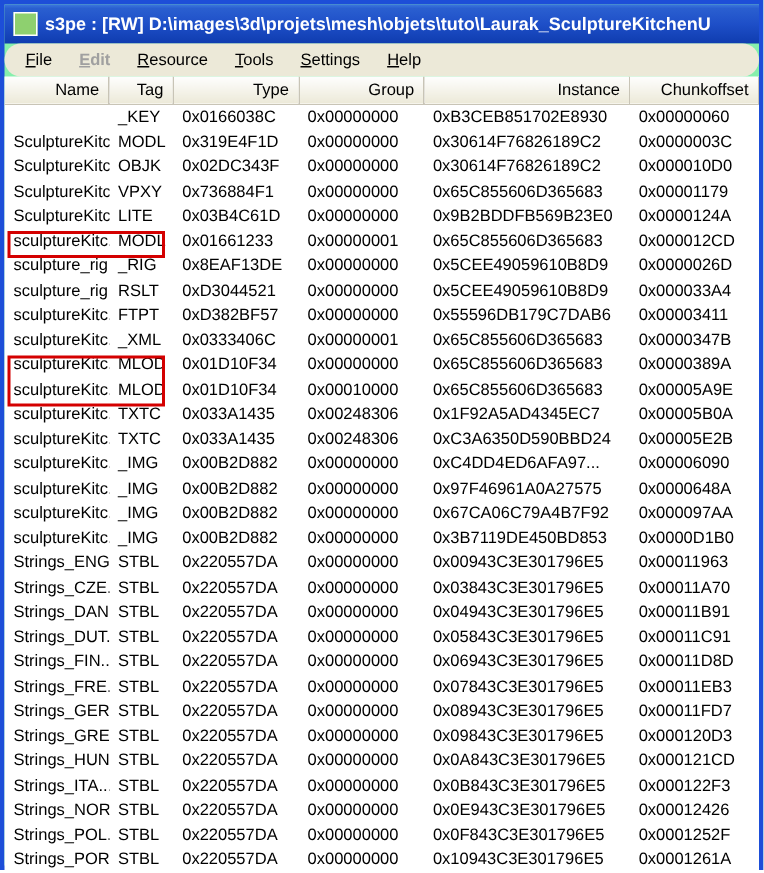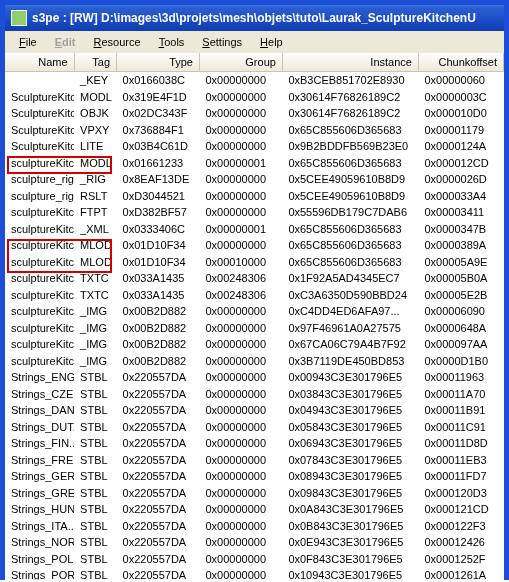--- a/index.html
+++ b/index.html
@@ -1,25 +1,25 @@
 <!DOCTYPE html>
 <html><head>
 <meta charset="utf-8">
 <style>
   * { box-sizing: border-box; margin: 0; padding: 0; }
   body { font-family: Tahoma, sans-serif; font-size: 11px; overflow: hidden; }
-  .window { width: 509px; height: 580px; border: 5px solid #1d4ed8; background: #86efac; }
+  .window { width: 509px; height: 580px; border: 3px solid #1d4ed8; background: #86efac; }
   .titlebar {
     height: 26px;
     background: linear-gradient(to bottom,#3b77dd 0%,#2a5fd0 10%,#1e4fc8 50%,#0f3caf 100%);
     color: #fff; display: flex; align-items: center; padding: 0 6px; font-size: 12px;
     font-weight: bold;
   }
   .titlebar .icon { width:16px; height:16px; background:#8ed06f; border:1px solid #fff; margin-right:5px; }
-  .menubar { background:#ece9d8; height:22px; display:flex; align-items:center; padding:2px 6px; gap:2px; }
+  .menubar { background:#ece9d8; height:22px; display:flex; align-items:center; padding:2px 6px; gap:2px;border-radius:11px; }
   .menubar .menu { padding:2px 8px; cursor:default; }
   .menubar .menu u { text-decoration: underline; }
   .menubar .menu.disabled { color:#a0a0a0;font-weight:bold; }
   .content { background:#fff; height: calc(100% - 48px); overflow:auto; }
   table { border-collapse: collapse; width:100%; table-layout: fixed; }
   th {
     background: linear-gradient(to bottom,#fefefe,#ece9d8);
     border-right:1px solid #c8c4b6; border-bottom:1px solid #c8c4b6;
     text-align:right; font-weight:normal; padding:3px 6px; position:sticky; top:0;
     overflow:hidden; white-space:nowrap;

